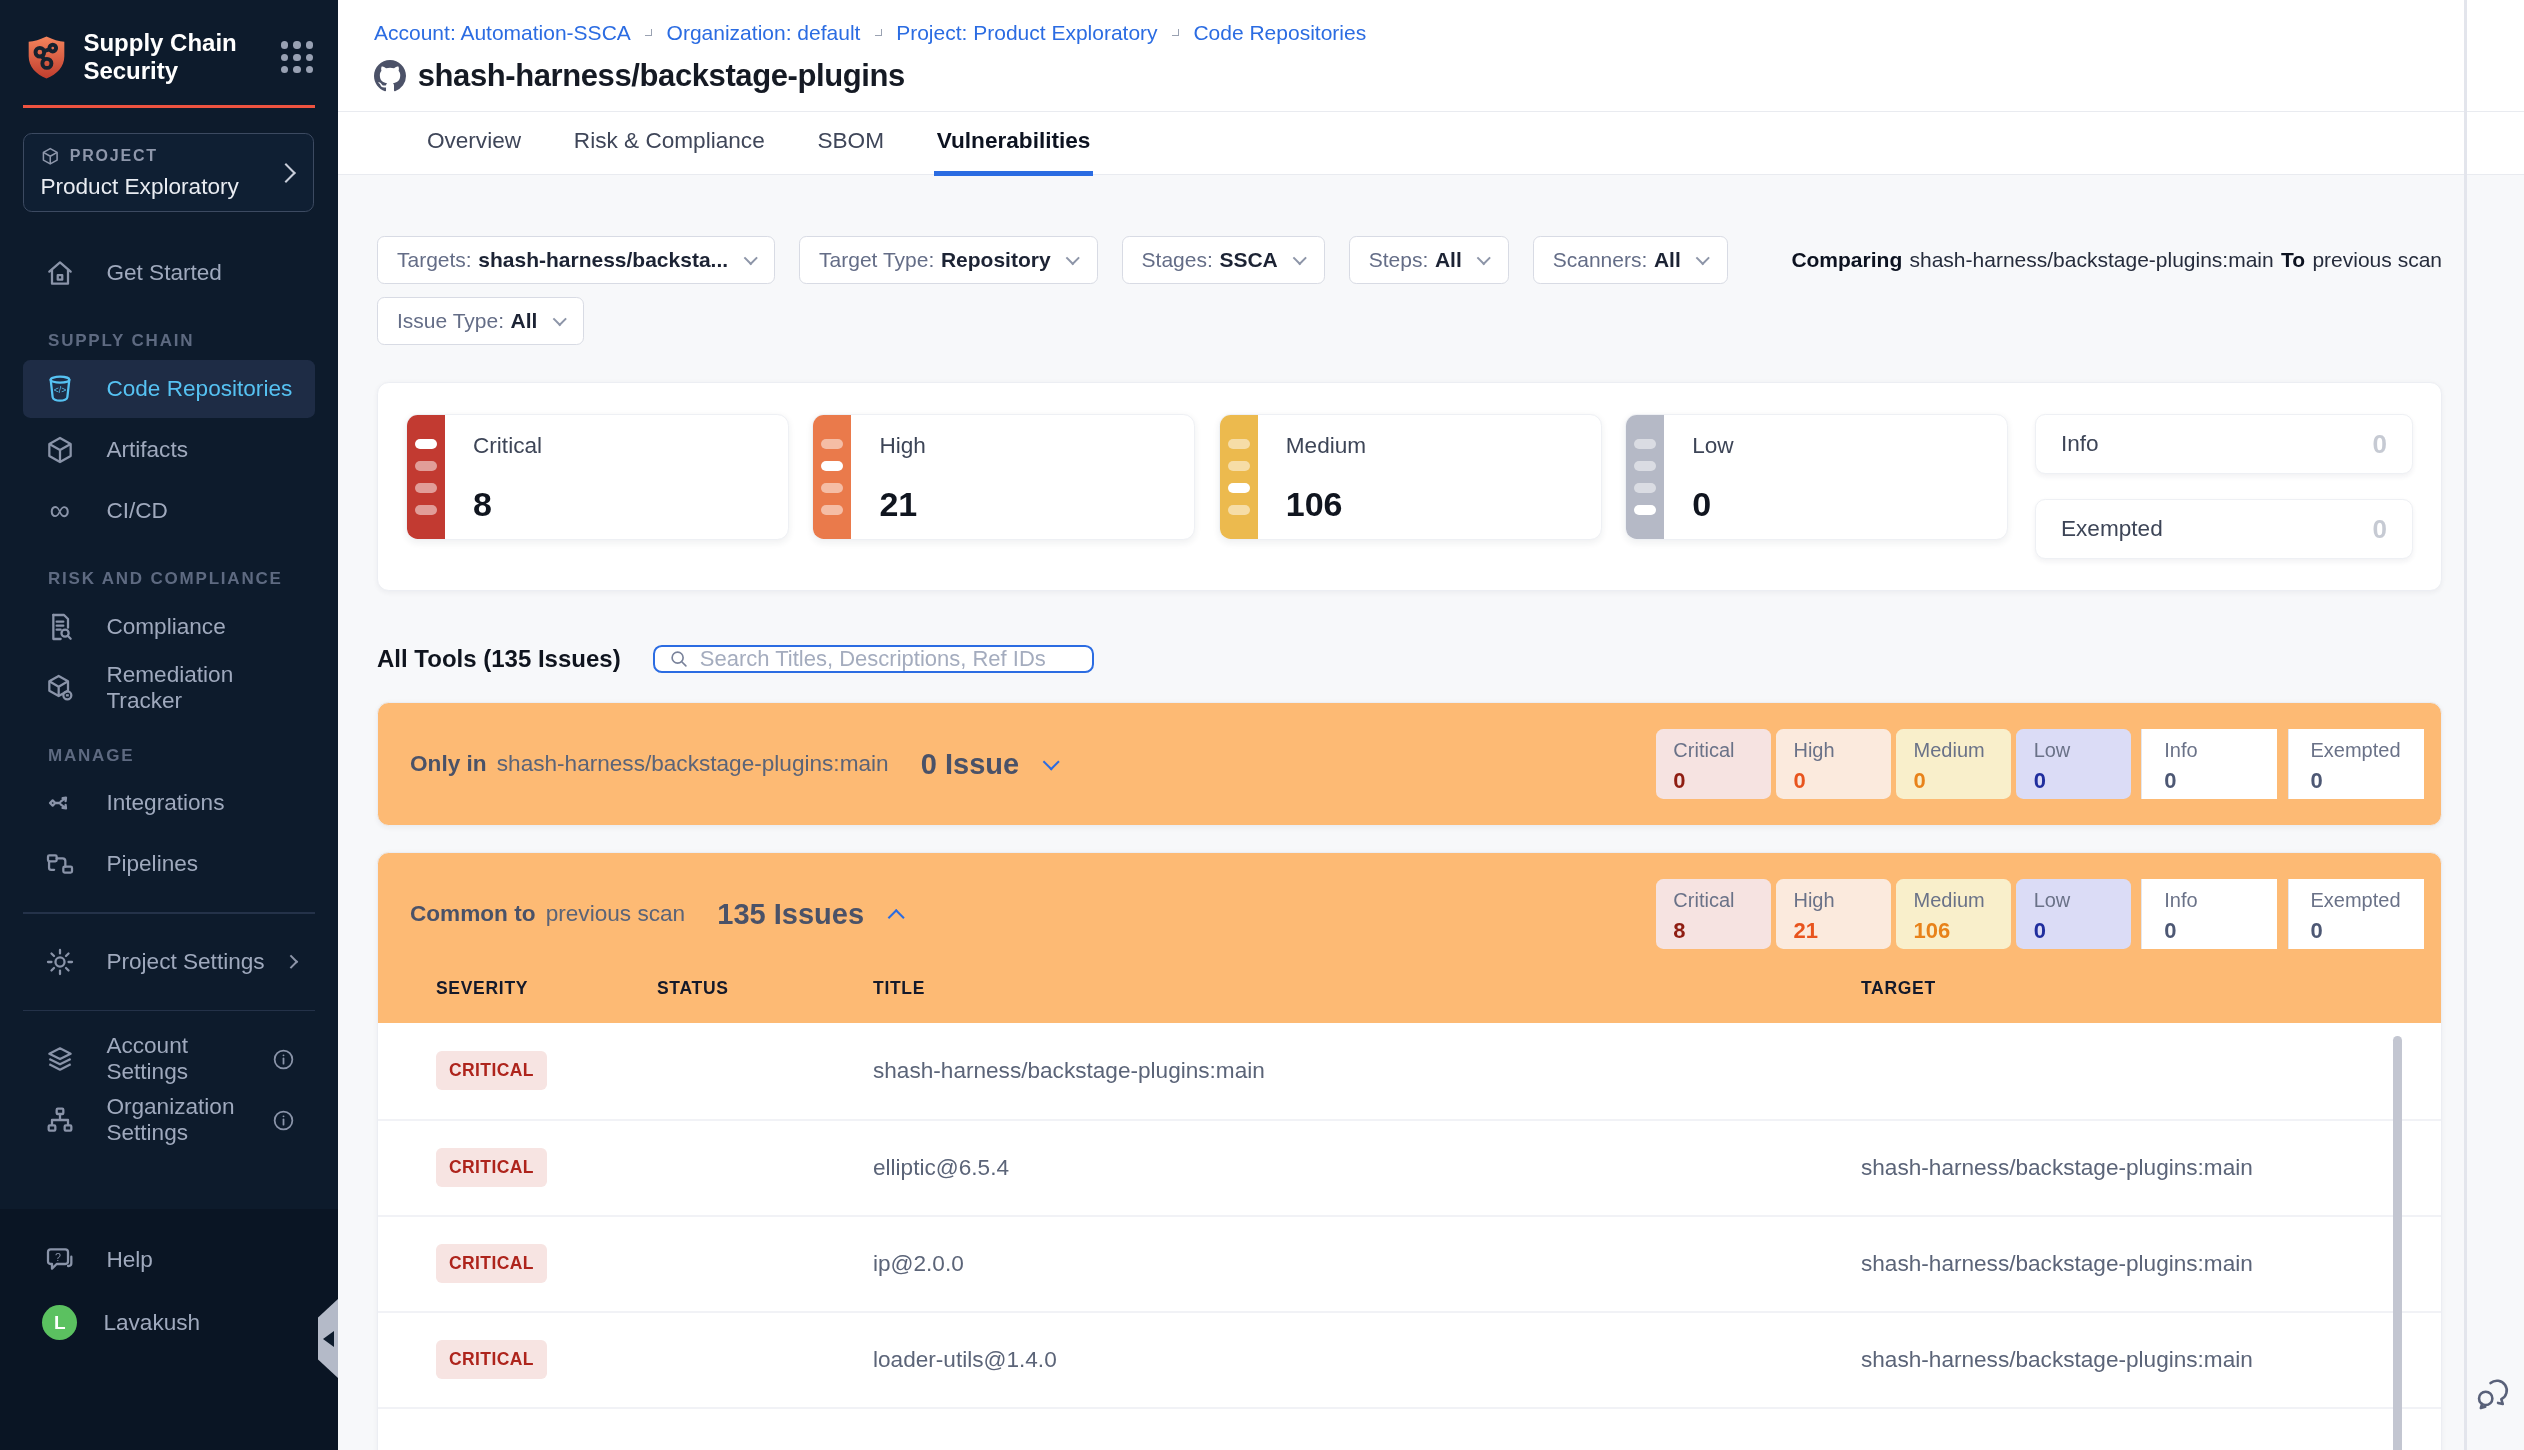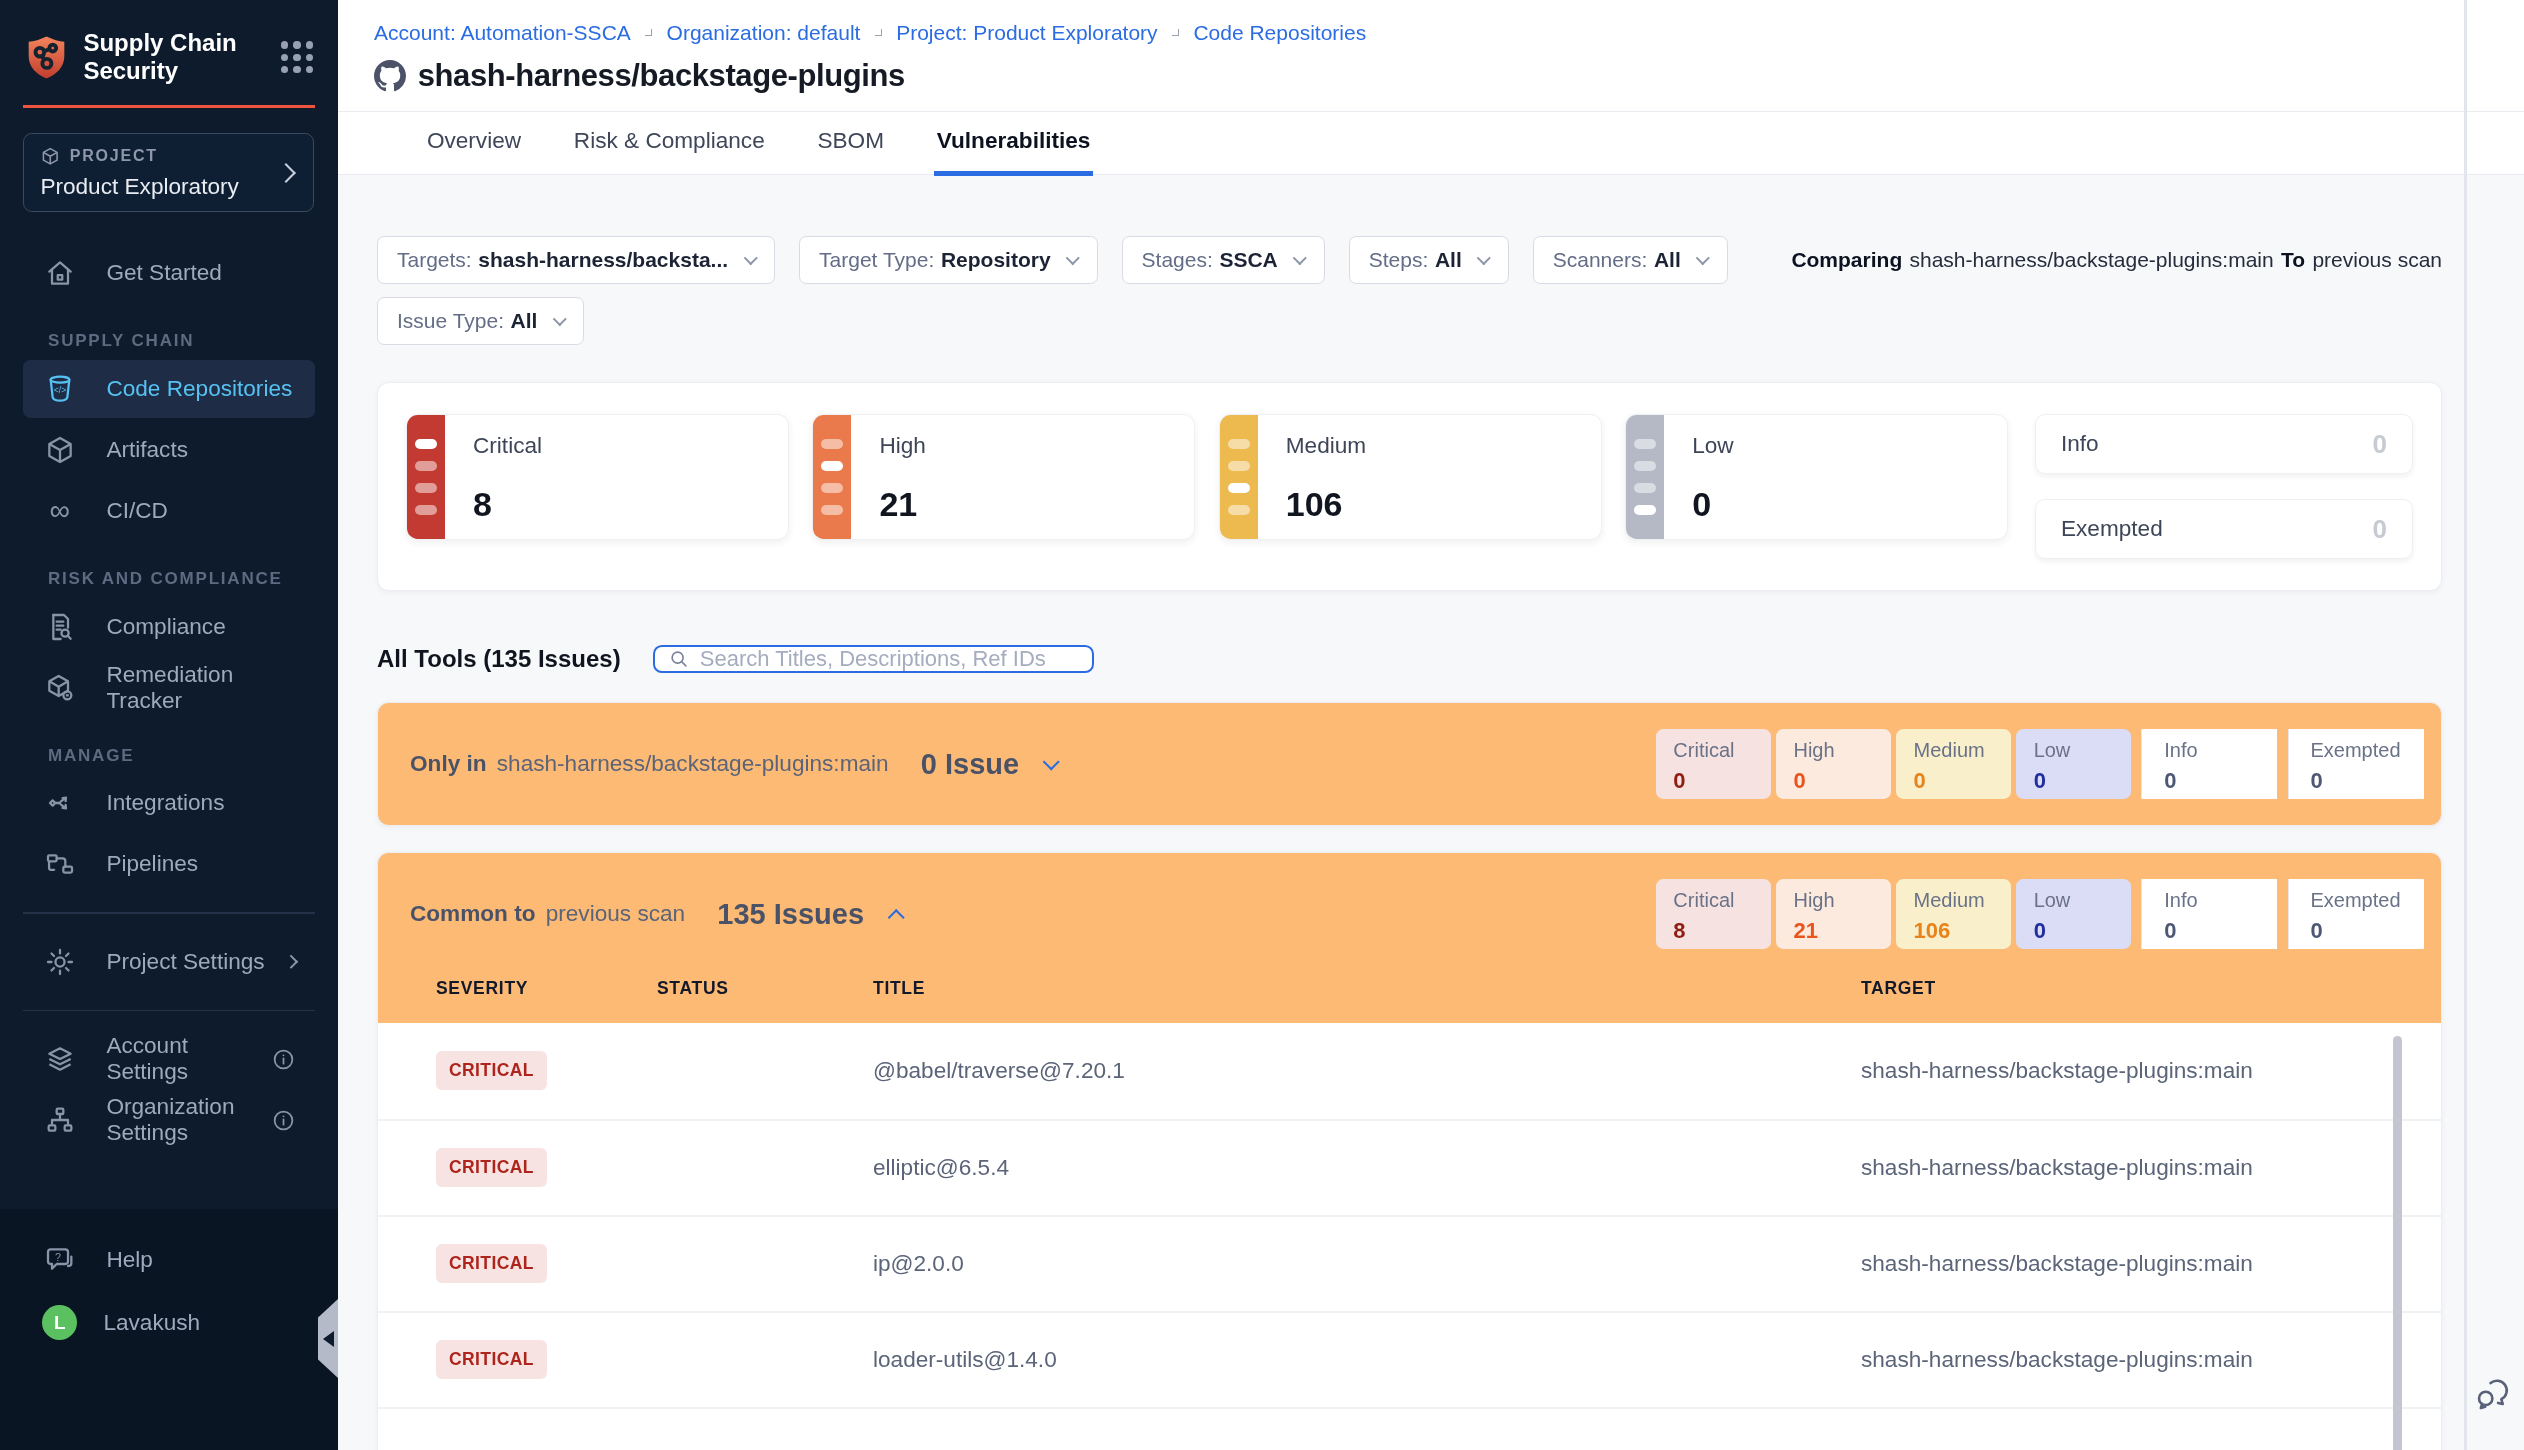--- a/index.html
+++ b/index.html
@@ -632,21 +632,20 @@
           <div class="vt-head">
             <span>SEVERITY</span>
             <span>STATUS</span>
             <span>TITLE</span>
             <span>TARGET</span>
           </div>
           <div class="vt-rows">
             <div class="vt-row">
               <div><span class="sev-badge">CRITICAL</span></div>
               <div></div>
-              <div class="vt-title">@babel/traverse@7.20.1</div>
               <div class="vt-target">shash-harness/backstage-plugins:main</div>
             </div>
             <div class="vt-row">
               <div><span class="sev-badge">CRITICAL</span></div>
               <div></div>
               <div class="vt-title">elliptic@6.5.4</div>
               <div class="vt-target">shash-harness/backstage-plugins:main</div>
             </div>
             <div class="vt-row">
               <div><span class="sev-badge">CRITICAL</span></div>

